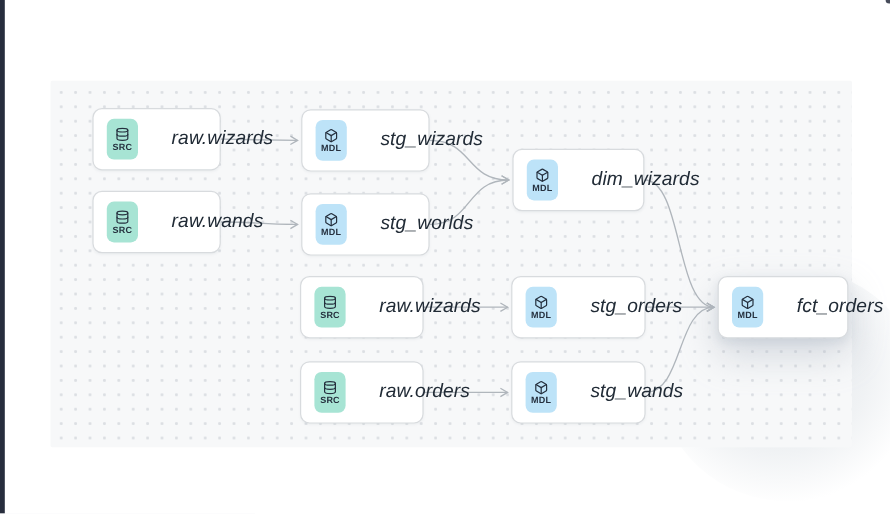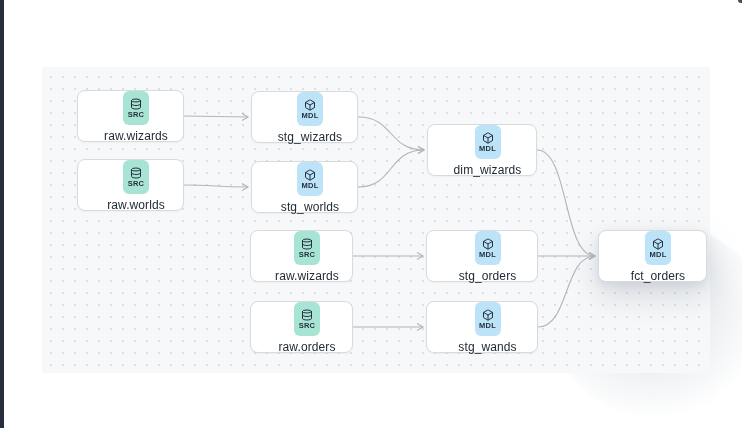--- a/index.html
+++ b/index.html
@@ -36,23 +36,22 @@
   svg.edges{
     position:absolute;left:0;top:0;width:742px;height:428px;
     pointer-events:none;overflow:visible;
   }
   svg.edges path{fill:none;stroke:var(--edge);stroke-width:1.1;}
   svg.edges marker polyline{fill:none;stroke:var(--edge);stroke-width:1.1;}
   .nodes{position:absolute;left:0;top:0;width:742px;height:428px;}
   .node{
     position:absolute;height:52px;box-sizing:border-box;
     background:#ffffff;border:1px solid var(--node-border);border-radius:8px;
-    display:flex;align-items:center;padding-left:11px;gap:4px;
+    display:flex;align-items:center;padding-left:11px;gap:28px;
     box-shadow:0 1px 2px rgba(120,130,140,0.07);
-    flex-direction:column;
   }
   .node.highlighted{
     box-shadow:0 14px 30px rgba(168,178,190,0.45), 0 3px 8px rgba(168,178,190,0.25);
   }
   .node.highlighted::before{
     content:"";position:absolute;left:-48px;top:-8px;width:215px;height:195px;
     background:radial-gradient(ellipse at 46% 42%, rgba(201,209,216,0.55) 0%, rgba(201,209,216,0.28) 45%, rgba(201,209,216,0) 72%);
     z-index:-1;border-radius:50%;
   }
   .badge{
@@ -61,21 +60,21 @@
     gap:1px;
   }
   .node.source .badge{background:var(--source-badge-bg);}
   .node.model  .badge{background:var(--model-badge-bg);}
   .badge .icon{width:12px;height:12px;stroke:var(--ink);fill:none;
     stroke-width:2;stroke-linecap:round;stroke-linejoin:round;}
   .badge-label{
     font-size:7.5px;font-weight:700;color:var(--ink);letter-spacing:.2px;line-height:1;
   }
   .node-label{
-    font-size:12px;color:var(--label-ink);white-space:nowrap;letter-spacing:.1px;
+    font-size:16px;color:var(--label-ink);white-space:nowrap;letter-spacing:.1px;font-style:italic;
   }
 </style>
 </head>
 <body>
 
 <div class="screen">
   <div class="canvas"></div>
 
   <svg class="edges" viewBox="0 0 742 428">
     <defs>
@@ -112,21 +111,21 @@
       <div class="node source" style="left: 77px; top: 159px; width: 107px;">
     <span class="badge">
       <svg class="icon icon-db" viewBox="0 0 24 24">
         <ellipse cx="12" cy="5" rx="9" ry="3"></ellipse>
         <path d="M3 5v14c0 1.66 4 3 9 3s9-1.34 9-3V5"></path>
         <path d="M3 12c0 1.66 4 3 9 3s9-1.34 9-3"></path>
       </svg>
 
       <span class="badge-label">SRC</span>
     </span>
-    <span class="node-label">raw.worlds</span>
+    <span class="node-label">raw.wands</span>
   </div>
       <div class="node model" style="left: 251px; top: 91px; width: 107px;">
     <span class="badge">
 
       <svg class="icon icon-cube" viewBox="0 0 24 24">
         <path d="M21 16V8a2 2 0 0 0-1-1.73l-7-4a2 2 0 0 0-2 0l-7 4A2 2 0 0 0 3 8v8a2 2 0 0 0 1 1.73l7 4a2 2 0 0 0 2 0l7-4A2 2 0 0 0 21 16z"></path>
         <polyline points="3.27 6.96 12 12.01 20.73 6.96"></polyline>
         <line x1="12" y1="22.08" x2="12" y2="12"></line>
       </svg>
       <span class="badge-label">MDL</span>

